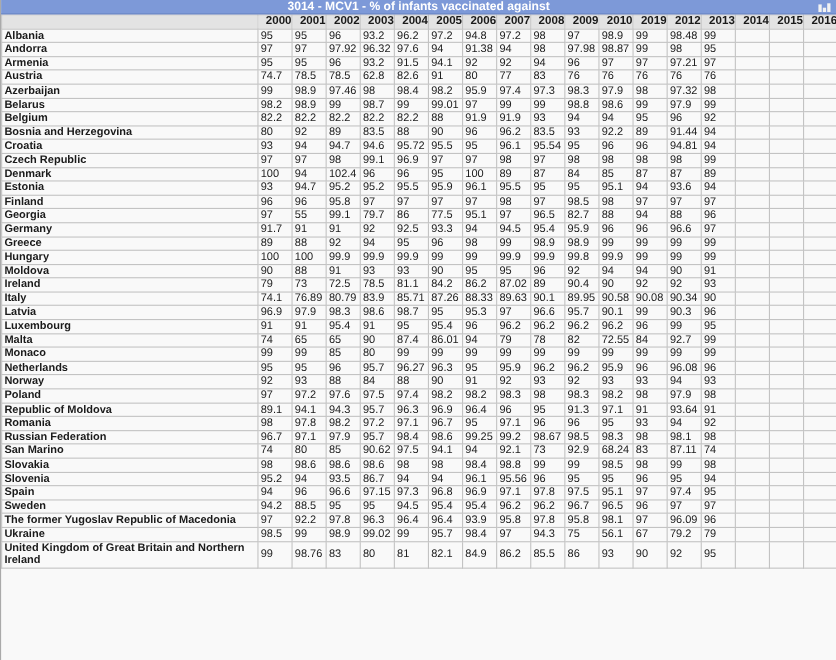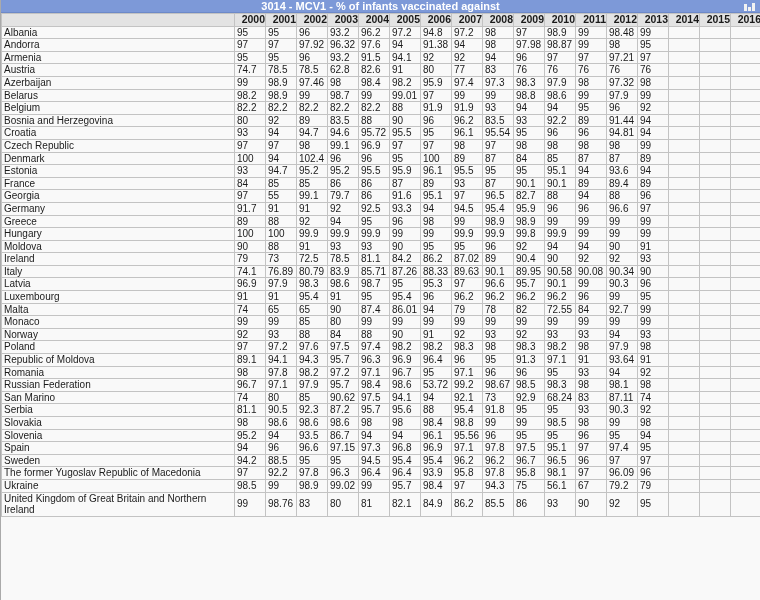--- a/index.html
+++ b/index.html
@@ -38,21 +38,21 @@
     color:var(--c-text,#1a1a1a);
     text-align:left;
     vertical-align:middle;
     height:12px;
   }
   thead th {
     background:var(--c-headerbg,#e3e3e3);
     font-weight:bold; text-align:right;
     padding:0; font-size:10.5px;
   }
-  td.country { white-space:normal; }
+  td.country { white-space:normal;font-weight:bold; }
   td.val { white-space:nowrap; }
 </style>
 </head>
 <body>
 
 <div class="app">
   <div class="title-bar">
     <span class="title-text">3014 - MCV1 - % of infants vaccinated against</span>
     <svg class="chart-icon" viewBox="0 0 13 9" xmlns="http://www.w3.org/2000/svg">
       <rect x="1" y="2" width="3" height="7" fill="#f2f2f2"></rect>
@@ -88,21 +88,21 @@
           <th>2001</th>
           <th>2002</th>
           <th>2003</th>
           <th>2004</th>
           <th>2005</th>
           <th>2006</th>
           <th>2007</th>
           <th>2008</th>
           <th>2009</th>
           <th>2010</th>
-          <th>2011</th>
+          <th>2019</th>
           <th>2012</th>
           <th>2013</th>
           <th>2014</th>
           <th>2015</th>
           <th>2016</th>
         </tr>
       </thead>
     <tbody>
         <tr>
           <td class="country">Albania</td>
@@ -338,47 +338,47 @@
           <td class="val">95</td>
           <td class="val">95.1</td>
           <td class="val">94</td>
           <td class="val">93.6</td>
           <td class="val">94</td>
           <td class="val"></td>
           <td class="val"></td>
           <td class="val"></td>
         </tr>
         <tr>
-          <td class="country">France</td>
-          <td class="val">84</td>
-          <td class="val">85</td>
-          <td class="val">85</td>
-          <td class="val">86</td>
-          <td class="val">86</td>
-          <td class="val">87</td>
-          <td class="val">89</td>
-          <td class="val">93</td>
-          <td class="val">87</td>
-          <td class="val">90.1</td>
-          <td class="val">90.1</td>
-          <td class="val">89</td>
-          <td class="val">89.4</td>
-          <td class="val">89</td>
+          <td class="country">Finland</td>
+          <td class="val">96</td>
+          <td class="val">96</td>
+          <td class="val">95.8</td>
+          <td class="val">97</td>
+          <td class="val">97</td>
+          <td class="val">97</td>
+          <td class="val">97</td>
+          <td class="val">98</td>
+          <td class="val">97</td>
+          <td class="val">98.5</td>
+          <td class="val">98</td>
+          <td class="val">97</td>
+          <td class="val">97</td>
+          <td class="val">97</td>
           <td class="val"></td>
           <td class="val"></td>
           <td class="val"></td>
         </tr>
         <tr>
           <td class="country">Georgia</td>
           <td class="val">97</td>
           <td class="val">55</td>
           <td class="val">99.1</td>
           <td class="val">79.7</td>
           <td class="val">86</td>
-          <td class="val">91.6</td>
+          <td class="val">77.5</td>
           <td class="val">95.1</td>
           <td class="val">97</td>
           <td class="val">96.5</td>
           <td class="val">82.7</td>
           <td class="val">88</td>
           <td class="val">94</td>
           <td class="val">88</td>
           <td class="val">96</td>
           <td class="val"></td>
           <td class="val"></td>
@@ -578,20 +578,40 @@
           <td class="val">99</td>
           <td class="val">99</td>
           <td class="val">99</td>
           <td class="val">99</td>
           <td class="val">99</td>
           <td class="val"></td>
           <td class="val"></td>
           <td class="val"></td>
         </tr>
         <tr>
+          <td class="country">Netherlands</td>
+          <td class="val">95</td>
+          <td class="val">95</td>
+          <td class="val">96</td>
+          <td class="val">95.7</td>
+          <td class="val">96.27</td>
+          <td class="val">96.3</td>
+          <td class="val">95</td>
+          <td class="val">95.9</td>
+          <td class="val">96.2</td>
+          <td class="val">96.2</td>
+          <td class="val">95.9</td>
+          <td class="val">96</td>
+          <td class="val">96.08</td>
+          <td class="val">96</td>
+          <td class="val"></td>
+          <td class="val"></td>
+          <td class="val"></td>
+        </tr>
+        <tr>
           <td class="country">Norway</td>
           <td class="val">92</td>
           <td class="val">93</td>
           <td class="val">88</td>
           <td class="val">84</td>
           <td class="val">88</td>
           <td class="val">90</td>
           <td class="val">91</td>
           <td class="val">92</td>
           <td class="val">93</td>
@@ -665,21 +685,21 @@
           <td class="val"></td>
         </tr>
         <tr>
           <td class="country">Russian Federation</td>
           <td class="val">96.7</td>
           <td class="val">97.1</td>
           <td class="val">97.9</td>
           <td class="val">95.7</td>
           <td class="val">98.4</td>
           <td class="val">98.6</td>
-          <td class="val">53.72</td>
+          <td class="val">99.25</td>
           <td class="val">99.2</td>
           <td class="val">98.67</td>
           <td class="val">98.5</td>
           <td class="val">98.3</td>
           <td class="val">98</td>
           <td class="val">98.1</td>
           <td class="val">98</td>
           <td class="val"></td>
           <td class="val"></td>
           <td class="val"></td>
@@ -693,40 +713,20 @@
           <td class="val">97.5</td>
           <td class="val">94.1</td>
           <td class="val">94</td>
           <td class="val">92.1</td>
           <td class="val">73</td>
           <td class="val">92.9</td>
           <td class="val">68.24</td>
           <td class="val">83</td>
           <td class="val">87.11</td>
           <td class="val">74</td>
-          <td class="val"></td>
-          <td class="val"></td>
-          <td class="val"></td>
-        </tr>
-        <tr>
-          <td class="country">Serbia</td>
-          <td class="val">81.1</td>
-          <td class="val">90.5</td>
-          <td class="val">92.3</td>
-          <td class="val">87.2</td>
-          <td class="val">95.7</td>
-          <td class="val">95.6</td>
-          <td class="val">88</td>
-          <td class="val">95.4</td>
-          <td class="val">91.8</td>
-          <td class="val">95</td>
-          <td class="val">95</td>
-          <td class="val">93</td>
-          <td class="val">90.3</td>
-          <td class="val">92</td>
           <td class="val"></td>
           <td class="val"></td>
           <td class="val"></td>
         </tr>
         <tr>
           <td class="country">Slovakia</td>
           <td class="val">98</td>
           <td class="val">98.6</td>
           <td class="val">98.6</td>
           <td class="val">98.6</td>

